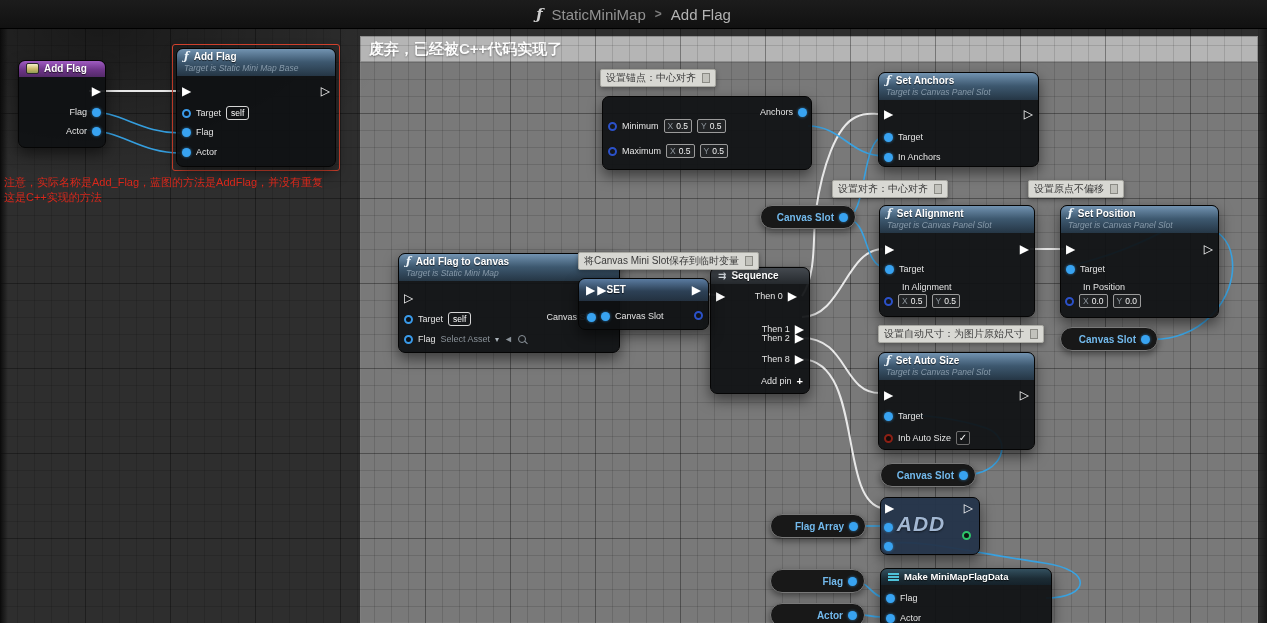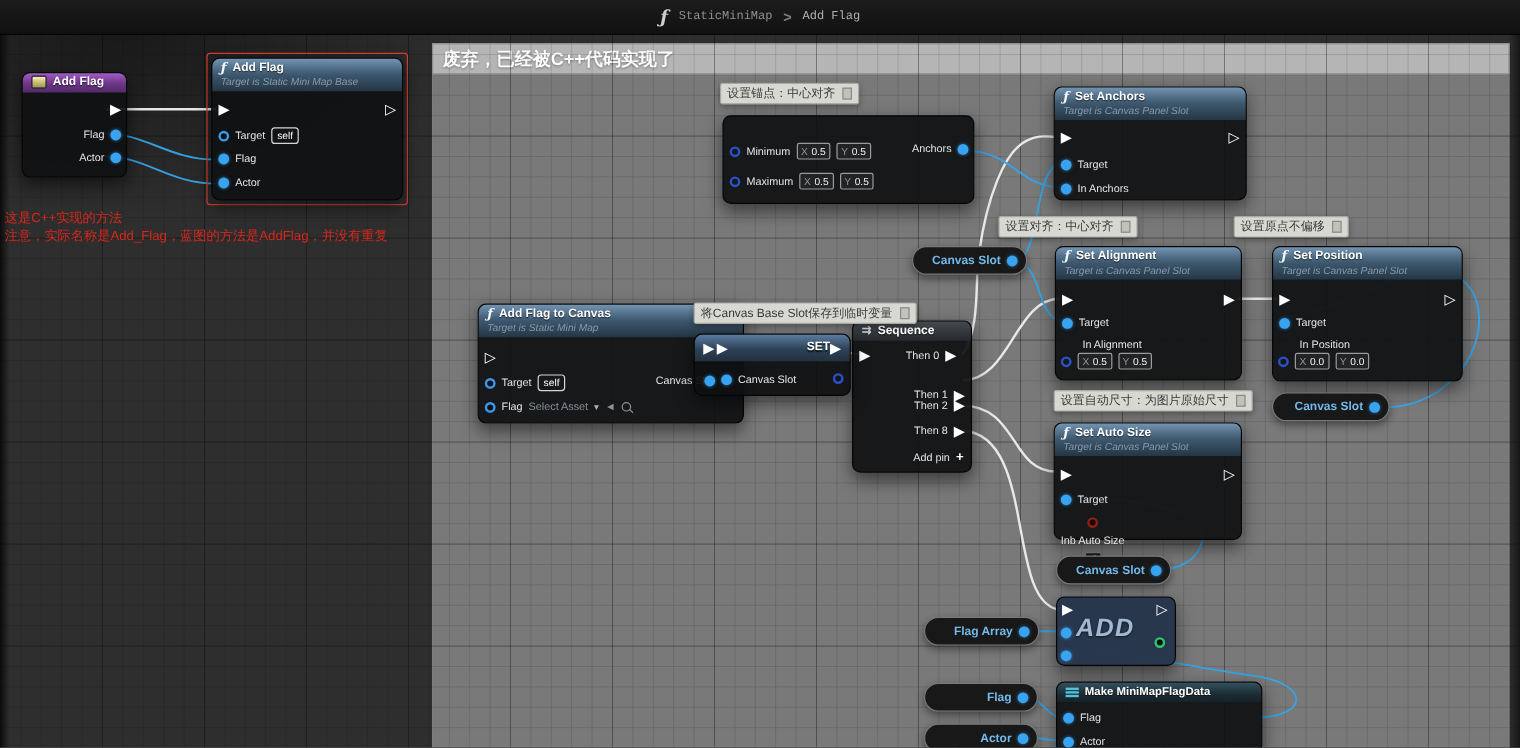--- a/index.html
+++ b/index.html
@@ -5,21 +5,21 @@
   html,body{margin:0;padding:0;}
   body{width:1267px;height:623px;overflow:hidden;position:relative;background:#2d2d2d;
        font-family:"Liberation Sans","DejaVu Sans",sans-serif;-webkit-font-smoothing:antialiased;}
 
   
   .topbar{position:absolute;left:0;top:0;width:1267px;height:28px;
           background:linear-gradient(180deg,#1c1c1c,#111);border-bottom:1px solid #000;z-index:50;
           display:flex;align-items:center;justify-content:center;gap:9px;}
   .topbar .fn-glyph{font-family:"DejaVu Serif",serif;font-style:italic;font-weight:bold;
                     color:#cfcfcf;font-size:15px;}
-  .crumb{color:#929292;font-size:10px;font-family:Liberation Mono, monospace;}
+  .crumb{color:#929292;font-size:15px;}
   .crumb.cur{color:#b3b3b3;}
   .crumb-sep{color:#7d7d7d;font-size:12px;font-weight:bold;}
 
   
   .graph{position:absolute;left:0;top:28px;width:1267px;height:595px;
          background:radial-gradient(ellipse 420px 220px at 8% 0%, rgba(0,0,0,.45), transparent 70%),#2e2e2e;}
   .edgeL{position:absolute;left:0;top:0;width:8px;height:100%;background:linear-gradient(90deg,#0b0b0b,transparent);z-index:3;}
   .edgeR{position:absolute;right:0;top:0;width:9px;height:100%;background:linear-gradient(270deg,#151515,transparent);z-index:3;}
 
   .comment-box{position:absolute;left:360px;top:8px;width:898px;height:587px;z-index:1;}
@@ -140,22 +140,22 @@
       <path d="M964,447 C1004,447 1014,410 986,400 C950,388 908,386 884,386"></path>
       <path d="M855,498 C866,498 872,498 882,498"></path>
       <path d="M1046,570 C1090,570 1094,542 1044,535 C980,526 906,508 884,517"></path>
       <path d="M852,552 C868,552 872,569 883,569"></path>
       <path d="M852,586 C866,586 870,589 881,589"></path>
       <path d="M592,290 C597,290 600,290 606,290"></path>
     </g>
   </svg>
 
   <div class="red-note" style="left:4px;top:147px;">
+    <div>注意，实际名称是Add_Flag，蓝图的方法是AddFlag，并没有重复</div>
     <div>这是C++实现的方法</div>
-    <div>注意，实际名称是Add_Flag，蓝图的方法是AddFlag，并没有重复</div>
   </div>
 
   <div class="n" style="left:18px;top:32px;width:86px;height:86px;">
     <div class="hd evhd">
       <div class="tline">
           <span class="ev-icon"></span>
         <span class="ttl">Add Flag</span>
         </div>
     </div>
     <div class="row right" style="right:4px;top:24px;">
@@ -223,21 +223,21 @@
       <span>Maximum</span>
       <span class="vbox">
           <span class="vlab">X</span>
           <span>0.5</span>
         </span>
       <span class="vbox">
           <span class="vlab">Y</span>
           <span>0.5</span>
         </span>
       </div>
-    <div class="row right" style="right:4px;top:22px;">
+    <div class="row right" style="right:4px;top:10px;">
       <span>Anchors</span>
       <span class="pin p-blue"></span>
       </div>
   </div>
 
   <div class="n" style="left:878px;top:44px;width:159px;height:93px;">
     <div class="hd fnhd">
       <div class="tline">
           <span class="fi">ƒ</span>
         <span class="ttl">Set Anchors</span>
@@ -373,34 +373,34 @@
       <span class="dim">◄</span>
       <span class="mag"></span>
       </div>
   </div>
   <span class="pin p-blue pin-abs" style="left:587px;top:285px;"></span>
 
   <div class="n" style="left:578px;top:250px;width:129px;height:50px;z-index:20;background:rgba(14,16,18,.94);">
     <div class="hd sethd" style="height:22px;display:flex;align-items:center;">
       <span class="exec big">▶</span>
       <span class="exec big" style="margin-left:2px;">▶</span>
-      <span class="ttl" style="flex:1;text-align:right;">SET</span>
+      <span class="ttl" style="flex:1;text-align:left;">SET</span>
       <span class="exec big">▶</span>
     </div>
     <div class="row" style="left:22px;top:32px;">
       <span class="pin p-blue"></span>
       <span>Canvas Slot</span>
       </div>
     <div class="row right" style="right:5px;top:32px;">
       <span class="pin p-navy"></span>
       </div>
   </div>
 
   <div class="bubble" style="left:578px;top:224px;">
-    <span>将Canvas Base Slot保存到临时变量</span>
+    <span>将Canvas Mini Slot保存到临时变量</span>
     <span class="note-pin"></span>
     </div>
 
   <div class="n" style="left:710px;top:239px;width:98px;height:125px;">
     <div class="hd sqhd">
       <div class="tline">
           <span class="seq-icon">⇉</span>
         <span class="ttl">Sequence</span>
         </div>
     </div>
@@ -444,21 +444,21 @@
     <div class="row" style="left:5px;top:36px;">
         <span class="exec big">▶</span>
       </div>
     <div class="row right" style="right:5px;top:36px;">
         <span class="exec big">▷</span>
       </div>
     <div class="row" style="left:5px;top:58px;">
       <span class="pin p-blue"></span>
       <span>Target</span>
       </div>
-    <div class="row" style="left:5px;top:78px;flex-direction:column;">
+    <div class="row" style="left:5px;top:78px;">
       <span class="pin p-red"></span>
       <span>Inb Auto Size</span>
       <span class="checkbox">✓</span>
       </div>
   </div>
 
   <div class="pill" style="left:880px;top:435px;width:96px;">
     <span>Canvas Slot</span>
     <span class="pin p-blue"></span>
     </div>

